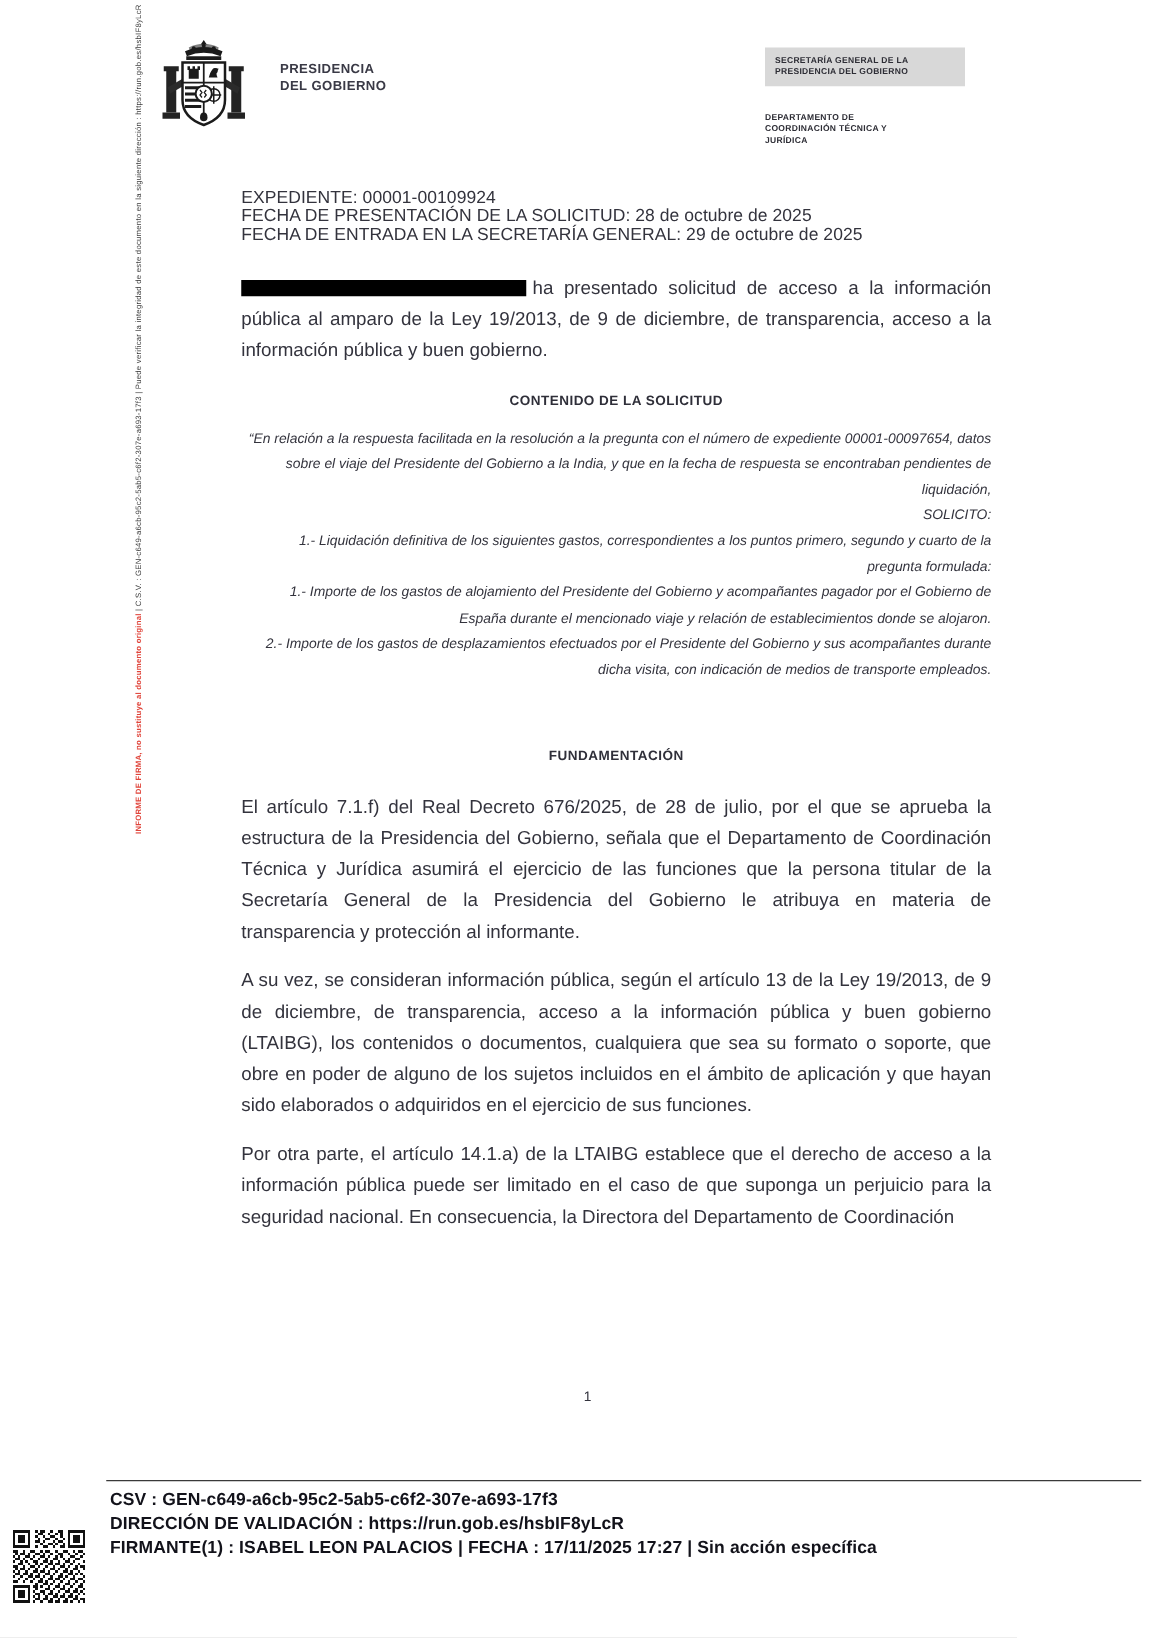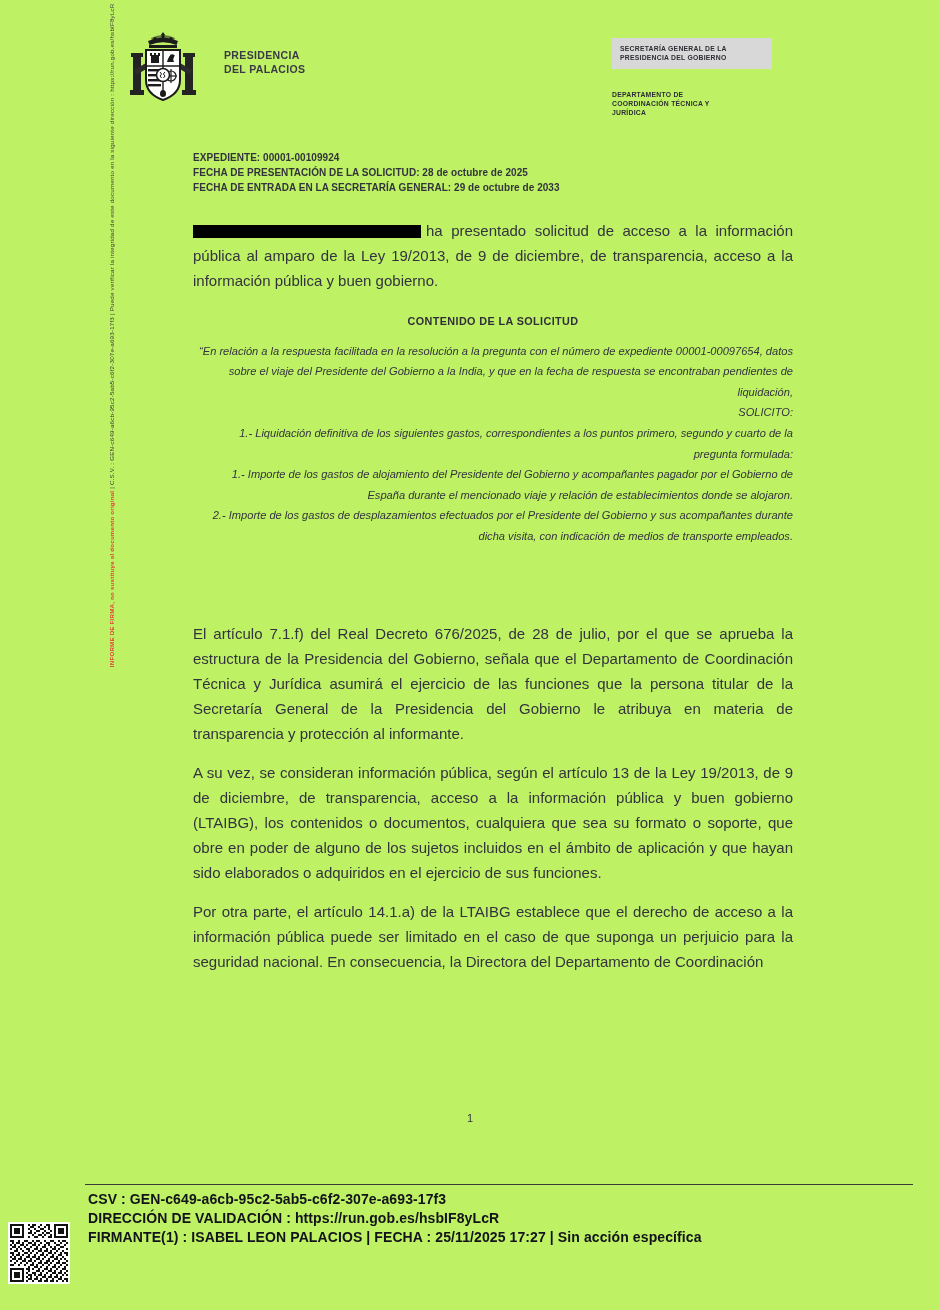--- a/index.html
+++ b/index.html
@@ -5,21 +5,21 @@
   html,body{margin:0;padding:0;}
   body{
     width:940px;height:1310px;
     background:#b9b9b9;
     font-family:"Liberation Sans", sans-serif;
     overflow:hidden;
   }
   .page{
     position:absolute;left:0;top:0;
     width:940px;height:1310px;
-    background:#bef264;
+    background:#ffffff;
   }
   
   .sidebar{
     position:absolute;left:66px;top:0;width:26px;height:1170px;
   }
   .vtext{
     position:absolute;
     left:-515px;top:560px;
     width:1120px;
     transform:rotate(-90deg);
@@ -56,21 +56,21 @@
   }
   .deptbox .l{
     font-size:6.8px;line-height:9.2px;font-weight:bold;
     color:#2d2d35;letter-spacing:.25px;
   }
   
   .content{
     position:absolute;left:193px;top:150px;width:600px;
   }
   .meta{
-    font-size:10px;line-height:15.2px;font-weight:bold;
+    font-size:14px;line-height:15.2px;font-weight:normal;
     color:#33333d;letter-spacing:.05px;
   }
   .para{
     font-size:15px;line-height:25px;color:#33333d;
     text-align:justify;
   }
   .para.first{margin-top:22px;}
   .redaction{
     display:inline-block;
     width:228px;height:13px;
@@ -183,74 +183,75 @@
         <path d="M39 60 q3 0 3 4 q0 3 -3 3 q-3 0 -3 -3 q0 -4 3 -4z" fill="#1b1b1b"></path>
 
         <circle cx="39" cy="45" r="6.5" fill="#ffffff" stroke="#1b1b1b" stroke-width="1.6"></circle>
         <path d="M36 42 l1.6 2 l-1.6 2 l1.6 2 M41 42 l-1.6 2 l1.6 2 l-1.6 2" stroke="#1b1b1b" stroke-width="1" fill="none"></path>
       </g>
     </svg>
   </div>
 
   <div class="brandtxt">
     <div>PRESIDENCIA</div>
-    <div>DEL PALACIOS</div>
+    <div>DEL GOBIERNO</div>
   </div>
 
   <div class="sgbox">
     <div class="l">SECRETARÍA GENERAL DE LA</div>
     <div class="l">PRESIDENCIA DEL GOBIERNO</div>
   </div>
 
   <div class="deptbox">
     <div class="l">DEPARTAMENTO DE</div>
     <div class="l">COORDINACIÓN TÉCNICA Y</div>
     <div class="l">JURÍDICA</div>
   </div>
 
   <div class="content">
 
     <div class="meta">
       <div>EXPEDIENTE: 00001-00109924</div>
       <div>FECHA DE PRESENTACIÓN DE LA SOLICITUD: 28 de octubre de 2025</div>
-      <div>FECHA DE ENTRADA EN LA SECRETARÍA GENERAL: 29 de octubre de 2033</div>
+      <div>FECHA DE ENTRADA EN LA SECRETARÍA GENERAL: 29 de octubre de 2025</div>
     </div>
 
     <div class="para first"><span class="redaction"></span><span>ha presentado solicitud de acceso a la información pública al amparo de la Ley 19/2013, de 9 de diciembre, de transparencia, acceso a la información pública y buen gobierno.</span></div>
 
     <div class="gap-md"></div>
     <div class="section-title">CONTENIDO DE LA SOLICITUD</div>
     <div class="gap-sm"></div>
 
     <div class="quote">
       <div>“En relación a la respuesta facilitada en la resolución a la pregunta con el número de expediente 00001-00097654, datos sobre el viaje del Presidente del Gobierno a la India, y que en la fecha de respuesta se encontraban pendientes de liquidación,</div>
       <div>SOLICITO:</div>
       <div>1.- Liquidación definitiva de los siguientes gastos, correspondientes a los puntos primero, segundo y cuarto de la pregunta formulada:</div>
       <div>1.- Importe de los gastos de alojamiento del Presidente del Gobierno y acompañantes pagador por el Gobierno de España durante el mencionado viaje y relación de establecimientos donde se alojaron.</div>
       <div>2.- Importe de los gastos de desplazamientos efectuados por el Presidente del Gobierno y sus acompañantes durante dicha visita, con indicación de medios de transporte empleados.</div>
     </div>
 
     <div class="gap-xl"></div>
+    <div class="section-title">FUNDAMENTACIÓN</div>
     <div class="gap-md"></div>
 
     <div class="para">El artículo 7.1.f) del Real Decreto 676/2025, de 28 de julio, por el que se aprueba la estructura de la Presidencia del Gobierno, señala que el Departamento de Coordinación Técnica y Jurídica asumirá el ejercicio de las funciones que la persona titular de la Secretaría General de la Presidencia del Gobierno le atribuya en materia de transparencia y protección al informante.</div>
     <div class="gap-sm"></div>
     <div class="para">A su vez, se consideran información pública, según el artículo 13 de la Ley 19/2013, de 9 de diciembre, de transparencia, acceso a la información pública y buen gobierno (LTAIBG), los contenidos o documentos, cualquiera que sea su formato o soporte, que obre en poder de alguno de los sujetos incluidos en el ámbito de aplicación y que hayan sido elaborados o adquiridos en el ejercicio de sus funciones.</div>
     <div class="gap-sm"></div>
     <div class="para">Por otra parte, el artículo 14.1.a) de la LTAIBG establece que el derecho de acceso a la información pública puede ser limitado en el caso de que suponga un perjuicio para la seguridad nacional. En consecuencia, la Directora del Departamento de Coordinación</div>
   </div>
 
   <div class="pagenum">1</div>
 
   <div class="frule"></div>
 
   <div class="footer">
     <div class="fl">CSV : GEN-c649-a6cb-95c2-5ab5-c6f2-307e-a693-17f3</div>
     <div class="fl">DIRECCIÓN DE VALIDACIÓN : https://run.gob.es/hsbIF8yLcR</div>
-    <div class="fl">FIRMANTE(1) : ISABEL LEON PALACIOS | FECHA : 25/11/2025 17:27 | Sin acción específica</div>
+    <div class="fl">FIRMANTE(1) : ISABEL LEON PALACIOS | FECHA : 17/11/2025 17:27 | Sin acción específica</div>
   </div>
 
   <div class="qr">
     <svg viewBox="0 0 31 31" width="62" height="62" shape-rendering="crispEdges" aria-hidden="true">
       <rect width="31" height="31" fill="#ffffff"></rect>
       <g fill="#111111">
         <rect x="1" y="1" width="7" height="1"></rect>
           <rect x="1" y="7" width="7" height="1"></rect>
         <rect x="1" y="1" width="1" height="7"></rect>
           <rect x="7" y="1" width="1" height="7"></rect>

